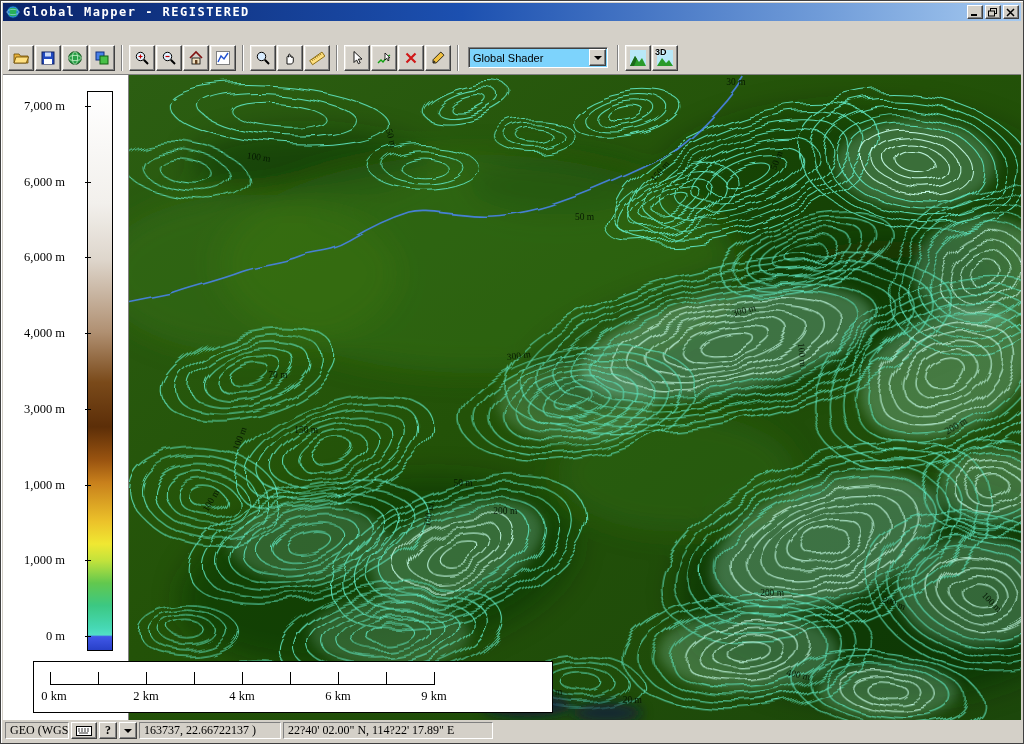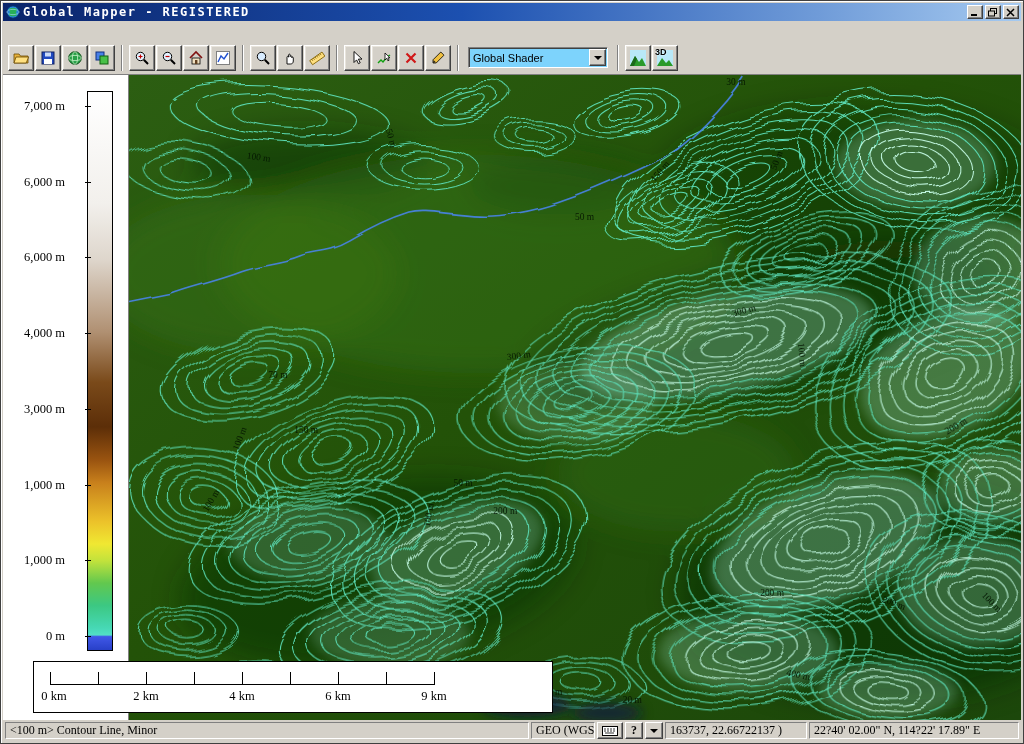--- a/index.html
+++ b/index.html
@@ -630,23 +630,20 @@
       <div class="sb-tick" style="left:400px"></div>
       <span class="sb-label" style="left:20px">0 km</span>
       <span class="sb-label" style="left:112px">2 km</span>
       <span class="sb-label" style="left:208px">4 km</span>
       <span class="sb-label" style="left:304px">6 km</span>
       <span class="sb-label" style="left:400px">9 km</span>
     </div>
   </div>
 
   <div class="statusbar">
-    <div class="sseg smode">
-      <span>&lt;100 m&gt; Contour Line, Minor</span>
-    </div>
     <div class="sseg sgeo">
       <span>GEO (WGS8</span>
     </div>
     <div class="sbtn kb">
       <svg width="16" height="10" viewBox="0 0 16 10">
         <rect x="0.5" y="0.5" width="15" height="9" fill="#fff" stroke="#000"></rect>
         <path d="M2 3h2M5 3h2M8 3h2M11 3h2M2 5h2M5 5h2M8 5h2M11 5h2M3 7h9" stroke="#000" stroke-width="0.8"></path>
       </svg>
     </div>
     <div class="sbtn hp">

